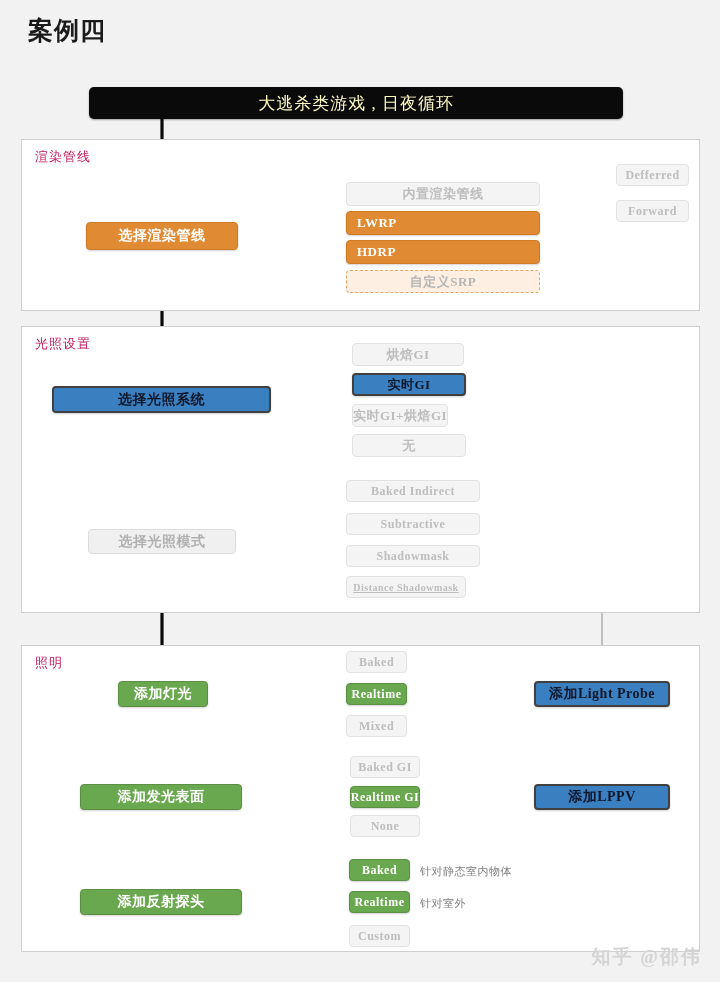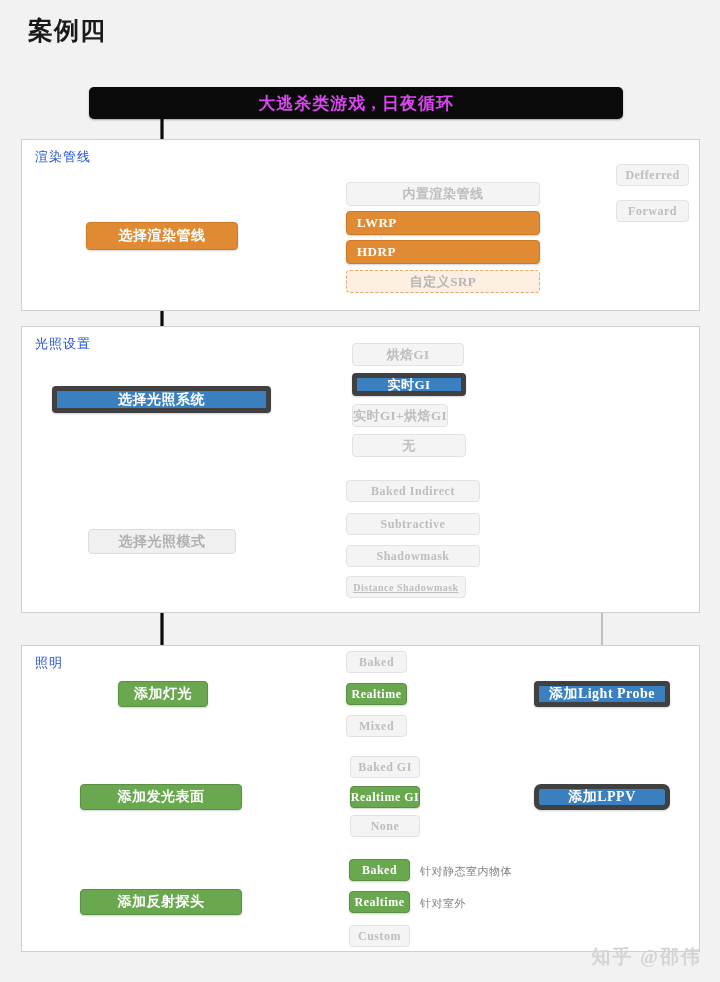--- a/index.html
+++ b/index.html
@@ -43,69 +43,69 @@
     position: absolute;
     border: 1px solid #cfcfcf;
     background: #ffffff;
     box-sizing: border-box;
   }
   .section-label {
     position: absolute;
     left: 13px;
     top: 8px;
     font-size: 13px;
-    color: #1d4ed8;
+    color: #be185d;
     letter-spacing: 1px;
   }
 
   
   .node {
     position: absolute;
     box-sizing: border-box;
     border-radius: 4px;
     display: flex;
     align-items: center;
     justify-content: center;
     font-weight: bold;
     white-space: nowrap;
     letter-spacing: 0.5px;
   }
   .node.left-text { justify-content: flex-start; padding-left: 10px; }
 
   .title-bar {
     position: absolute;
     background: #0a0a0a;
-    color: #d946ef;
+    color: #fef9c3;
     border-radius: 5px;
     display: flex;
     align-items: center;
     justify-content: center;
-    font-weight: bold;
+    font-weight: normal;
     font-size: 17px;
     letter-spacing: 1px;
     box-shadow: 0 1px 2px rgba(0,0,0,0.35);
   }
 
   
   .n-orange {
     background: #e08b33;
     border: 1px solid #cf7a22;
     color: #ffffff;
     box-shadow: 0 1px 2px rgba(0,0,0,0.18);
     font-family: Liberation Serif, serif;
   }
   .n-orange-ghost {
     background: #fdf0e2;
     border: 1px dashed #e5a866;
     color: #b5b5b5;
   }
   .n-blue {
     background: #3a7fbf;
-    border: 5px solid #404040;
-    color: #ffffff;
+    border: 2px solid #404040;
+    color: #0f172a;
     box-shadow: 0 1px 2px rgba(0,0,0,0.18);
   }
   .n-green {
     background: #67a council;
   }
   .n-green {
     background: #6aa84f;
     border: 1px solid #5b8f43;
     color: #ffffff;
     box-shadow: 0 1px 2px rgba(0,0,0,0.18);
@@ -279,16 +279,16 @@
 
   <div class="node n-green" style="left:80px; top:889px; width:162px; height:26px; font-size:14px;">添加反射探头</div>
   <div class="node n-green" style="left:349px; top:859px; width:61px; height:22px; font-size:12px;">Baked</div>
   <div class="node n-green" style="left:349px; top:891px; width:61px; height:22px; font-size:12px;">Realtime</div>
   <div class="node n-ghost" style="left:349px; top:925px; width:61px; height:22px; font-size:12px;">Custom</div>
 
   <div class="annot" style="left:420px; top:864px;">针对静态室内物体</div>
   <div class="annot" style="left:420px; top:896px;">针对室外</div>
 
   <div class="node n-blue" style="left:534px; top:681px; width:136px; height:26px; font-size:14px;">添加Light Probe</div>
-  <div class="node n-blue" style="left:534px; top:784px; width:136px; height:26px; font-size:14px;border-radius:7px;">添加LPPV</div>
+  <div class="node n-blue" style="left:534px; top:784px; width:136px; height:26px; font-size:14px;">添加LPPV</div>
 
   <div class="watermark">知乎 @邵伟</div>
 </div>
 
 </body></html>

